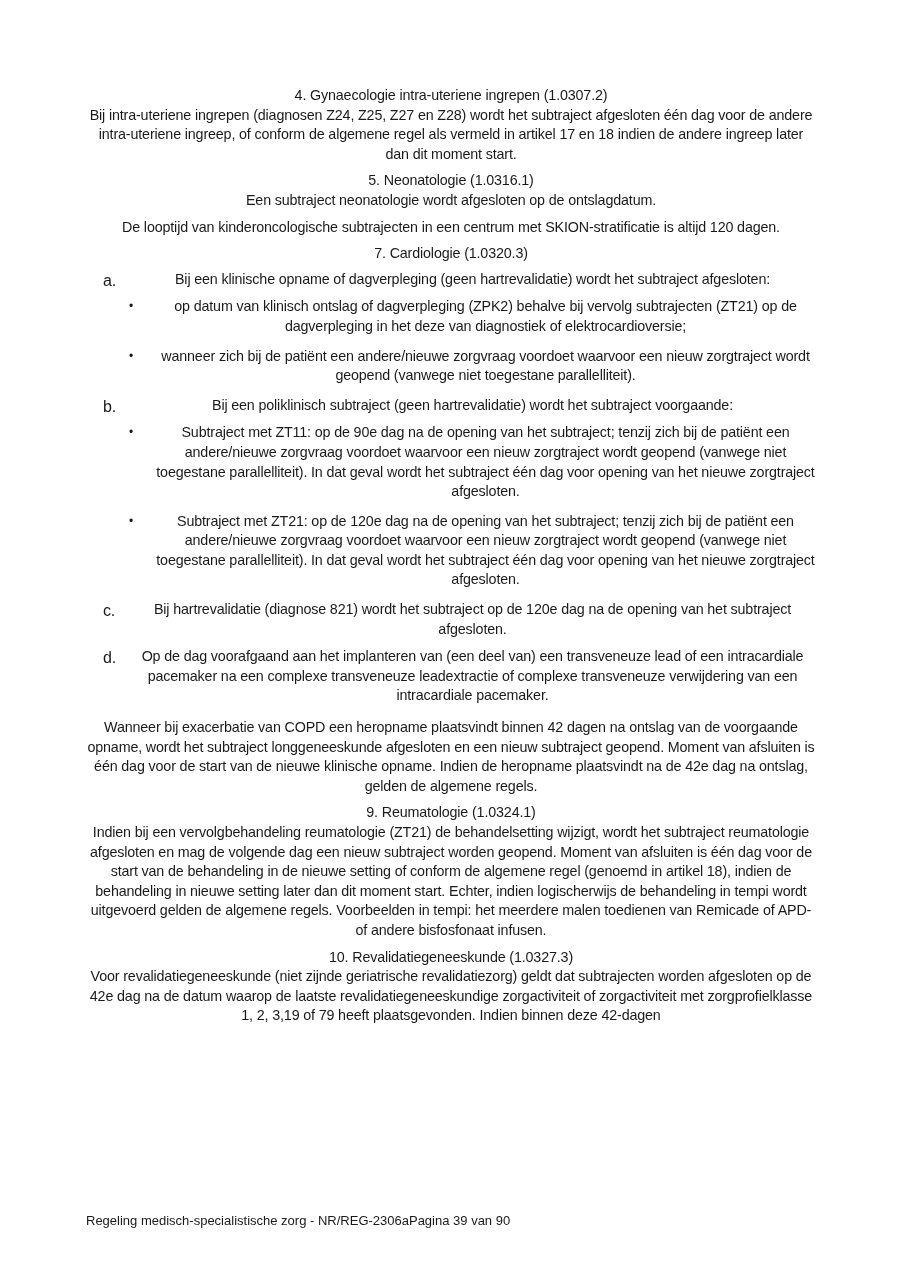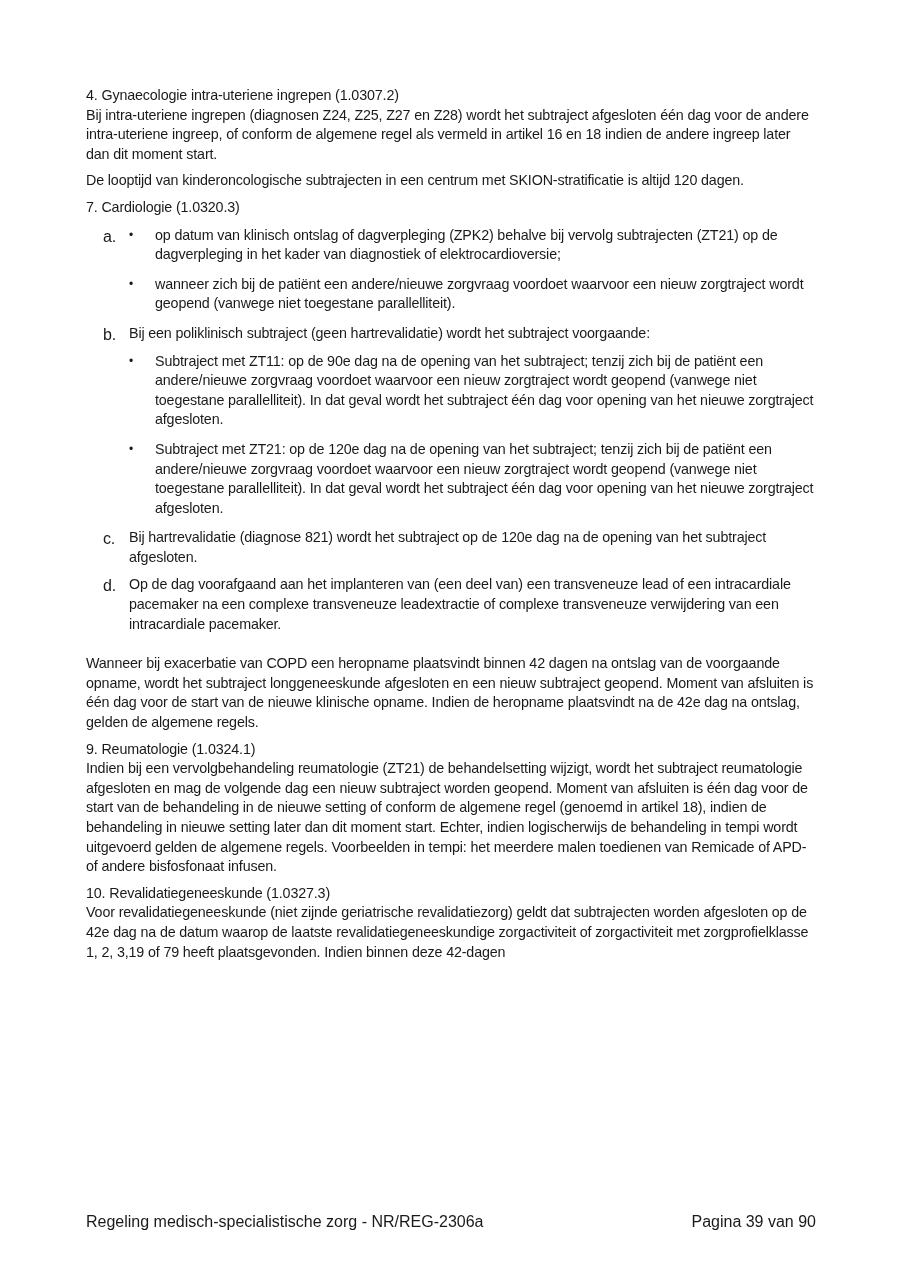--- a/index.html
+++ b/index.html
@@ -1,56 +1,61 @@
 <!DOCTYPE html>
 <html><head>
 <meta charset="utf-8">
 <style>
   html, body { margin: 0; padding: 0; background: #ffffff; }
   body { width: 900px; height: 1273px; position: relative; overflow: hidden;
          font-family: "Liberation Sans", "DejaVu Sans", sans-serif; color: #1a1a1a; }
   .page { position: absolute; left: 86px; top: 86px; width: 730px;
           font-size: 14.3px; line-height: 19.6px; letter-spacing: -0.15px; }
-  .sec { margin: 0 0 7px 0; }
+  .sec { margin: 0 0 7px 0; text-align: center; }
   .sec p { margin: 0; }
   .list-alpha { margin: 6px 0 0 0; }
   .alpha-item { position: relative; padding-left: 43px; margin-bottom: 8px; }
   .alpha-item .marker { position: absolute; left: 17px; top: 1px; font-size: 16px; }
   .bullets { margin: 8px 0 0 0; padding: 0; list-style: none; }
   .bullets li { position: relative; padding-left: 26px; margin-bottom: 10px; }
   .bullets li .dot { position: absolute; left: 0; top: 0; font-size: 12px; }
-  .gap-after { margin-bottom: 20px; }
+  .gap-after { margin-bottom: 12px; }
   .footer { position: absolute; left: 86px; width: 730px; top: 1213px;
-            font-size: 16px; display: flex; justify-content: space-between; }
+            font-size: 13px; display: flex; }
 </style>
 </head>
 <body>
 
 <div class="page">
 
   <div class="sec">
     <p>4. Gynaecologie intra-uteriene ingrepen (1.0307.2)</p>
-    <p>Bij intra-uteriene ingrepen (diagnosen Z24, Z25, Z27 en Z28) wordt het subtraject afgesloten één dag voor de andere intra-uteriene ingreep, of conform de algemene regel als vermeld in artikel 16 en 18 indien de andere ingreep later dan dit moment start.</p>
+    <p>Bij intra-uteriene ingrepen (diagnosen Z24, Z25, Z27 en Z28) wordt het subtraject afgesloten één dag voor de andere intra-uteriene ingreep, of conform de algemene regel als vermeld in artikel 17 en 18 indien de andere ingreep later dan dit moment start.</p>
   </div>
 
+  <div class="sec">
+    <p>5. Neonatologie (1.0316.1)</p>
+    <p>Een subtraject neonatologie wordt afgesloten op de ontslagdatum.</p>
+  </div>
 
   <div class="sec">
     <p>De looptijd van kinderoncologische subtrajecten in een centrum met SKION-stratificatie is altijd 120 dagen.</p>
   </div>
 
   <div class="sec gap-after">
     <p>7. Cardiologie (1.0320.3)</p>
 
     <div class="list-alpha">
       <div class="alpha-item">
         <span class="marker">a.</span>
+        <div>Bij een klinische opname of dagverpleging (geen hartrevalidatie) wordt het subtraject afgesloten:</div>
         <ul class="bullets">
           <li>
             <span class="dot">•</span>
-            <span>op datum van klinisch ontslag of dagverpleging (ZPK2) behalve bij vervolg subtrajecten (ZT21) op de dagverpleging in het kader van diagnostiek of elektrocardioversie;</span>
+            <span>op datum van klinisch ontslag of dagverpleging (ZPK2) behalve bij vervolg subtrajecten (ZT21) op de dagverpleging in het deze van diagnostiek of elektrocardioversie;</span>
           </li>
           <li>
             <span class="dot">•</span>
             <span>wanneer zich bij de patiënt een andere/nieuwe zorgvraag voordoet waarvoor een nieuw zorgtraject wordt geopend (vanwege niet toegestane parallelliteit).</span>
           </li>
         </ul>
       </div>
 
       <div class="alpha-item">
         <span class="marker">b.</span>

